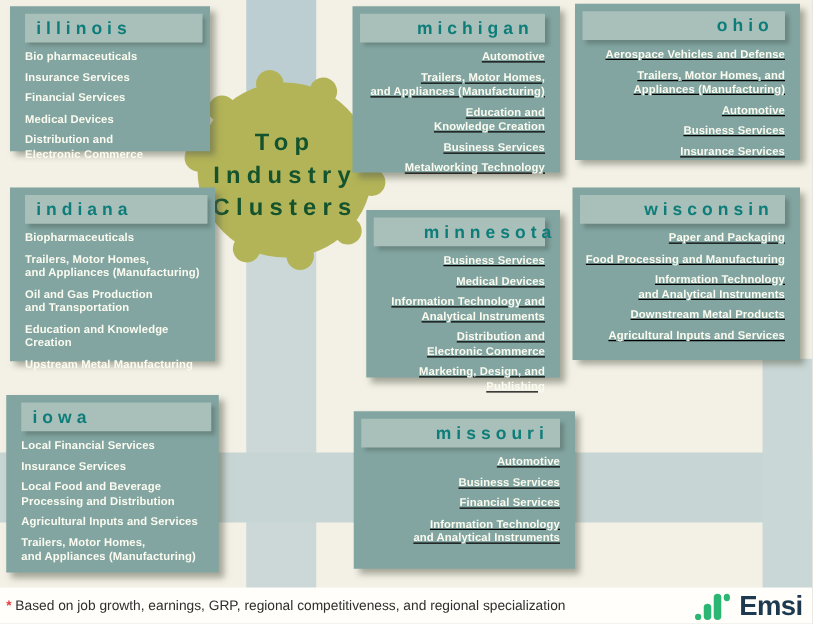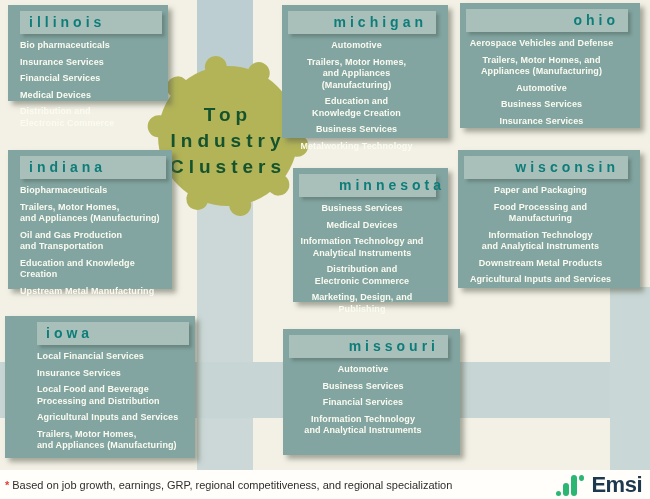--- a/index.html
+++ b/index.html
@@ -52,29 +52,29 @@
   .band {
     height:23px; margin:6px 6px 4px 12px; background:#a9c0ba;
     box-shadow:3px 3px 3px rgba(62,76,70,0.35);
     color:#0e7d7a; font-weight:bold; font-size:14px; line-height:23px;
     letter-spacing:4px;
     padding-left:40px;
   }
   .align-left  .band { text-align:left;  padding-left:9px;  margin:6px 6px 4px 12px; }
   .align-right .band { text-align:right; padding-right:9px; margin:6px 12px 4px 6px; }
   .items { padding:2px 8px 6px 12px; }
-  .align-right .items { padding:2px 23px 6px 6px; text-align:center; }
+  .align-right .items { padding:2px 12px 6px 6px; text-align:right;text-decoration:underline; }
   .item {
     color:#fbfbf0; font-weight:bold; font-size:9px; line-height:1.28;
     letter-spacing:0.1px; white-space:pre-line; margin-bottom:5px;
   }
 
-  .box-illinois  { left:8px;   top:5px;   width:160px; height:96px; }
+  .box-illinois  { left:8px;   top:5px;   width:160px; height:116px; }
   .box-indiana   { left:8px;   top:150px; width:164px; height:139px; }
-  .box-iowa      { left:5px;   top:316px; width:170px; height:142px;padding-left:20px; }
+  .box-iowa      { left:5px;   top:316px; width:170px; height:142px; }
   .box-michigan  { left:282px; top:5px;   width:166px; height:133px; }
   .box-minnesota { left:293px; top:168px; width:155px; height:134px; }
   .box-missouri  { left:283px; top:329px; width:177px; height:126px; }
   .box-ohio      { left:460px; top:3px;   width:180px; height:125px; }
   .box-wisconsin { left:458px; top:150px; width:182px; height:138px; }
 
   
   .footer {
     position:absolute; z-index:4; left:0; top:470px; width:650px; height:29px;
     background:#fffefa; display:flex; align-items:center;

